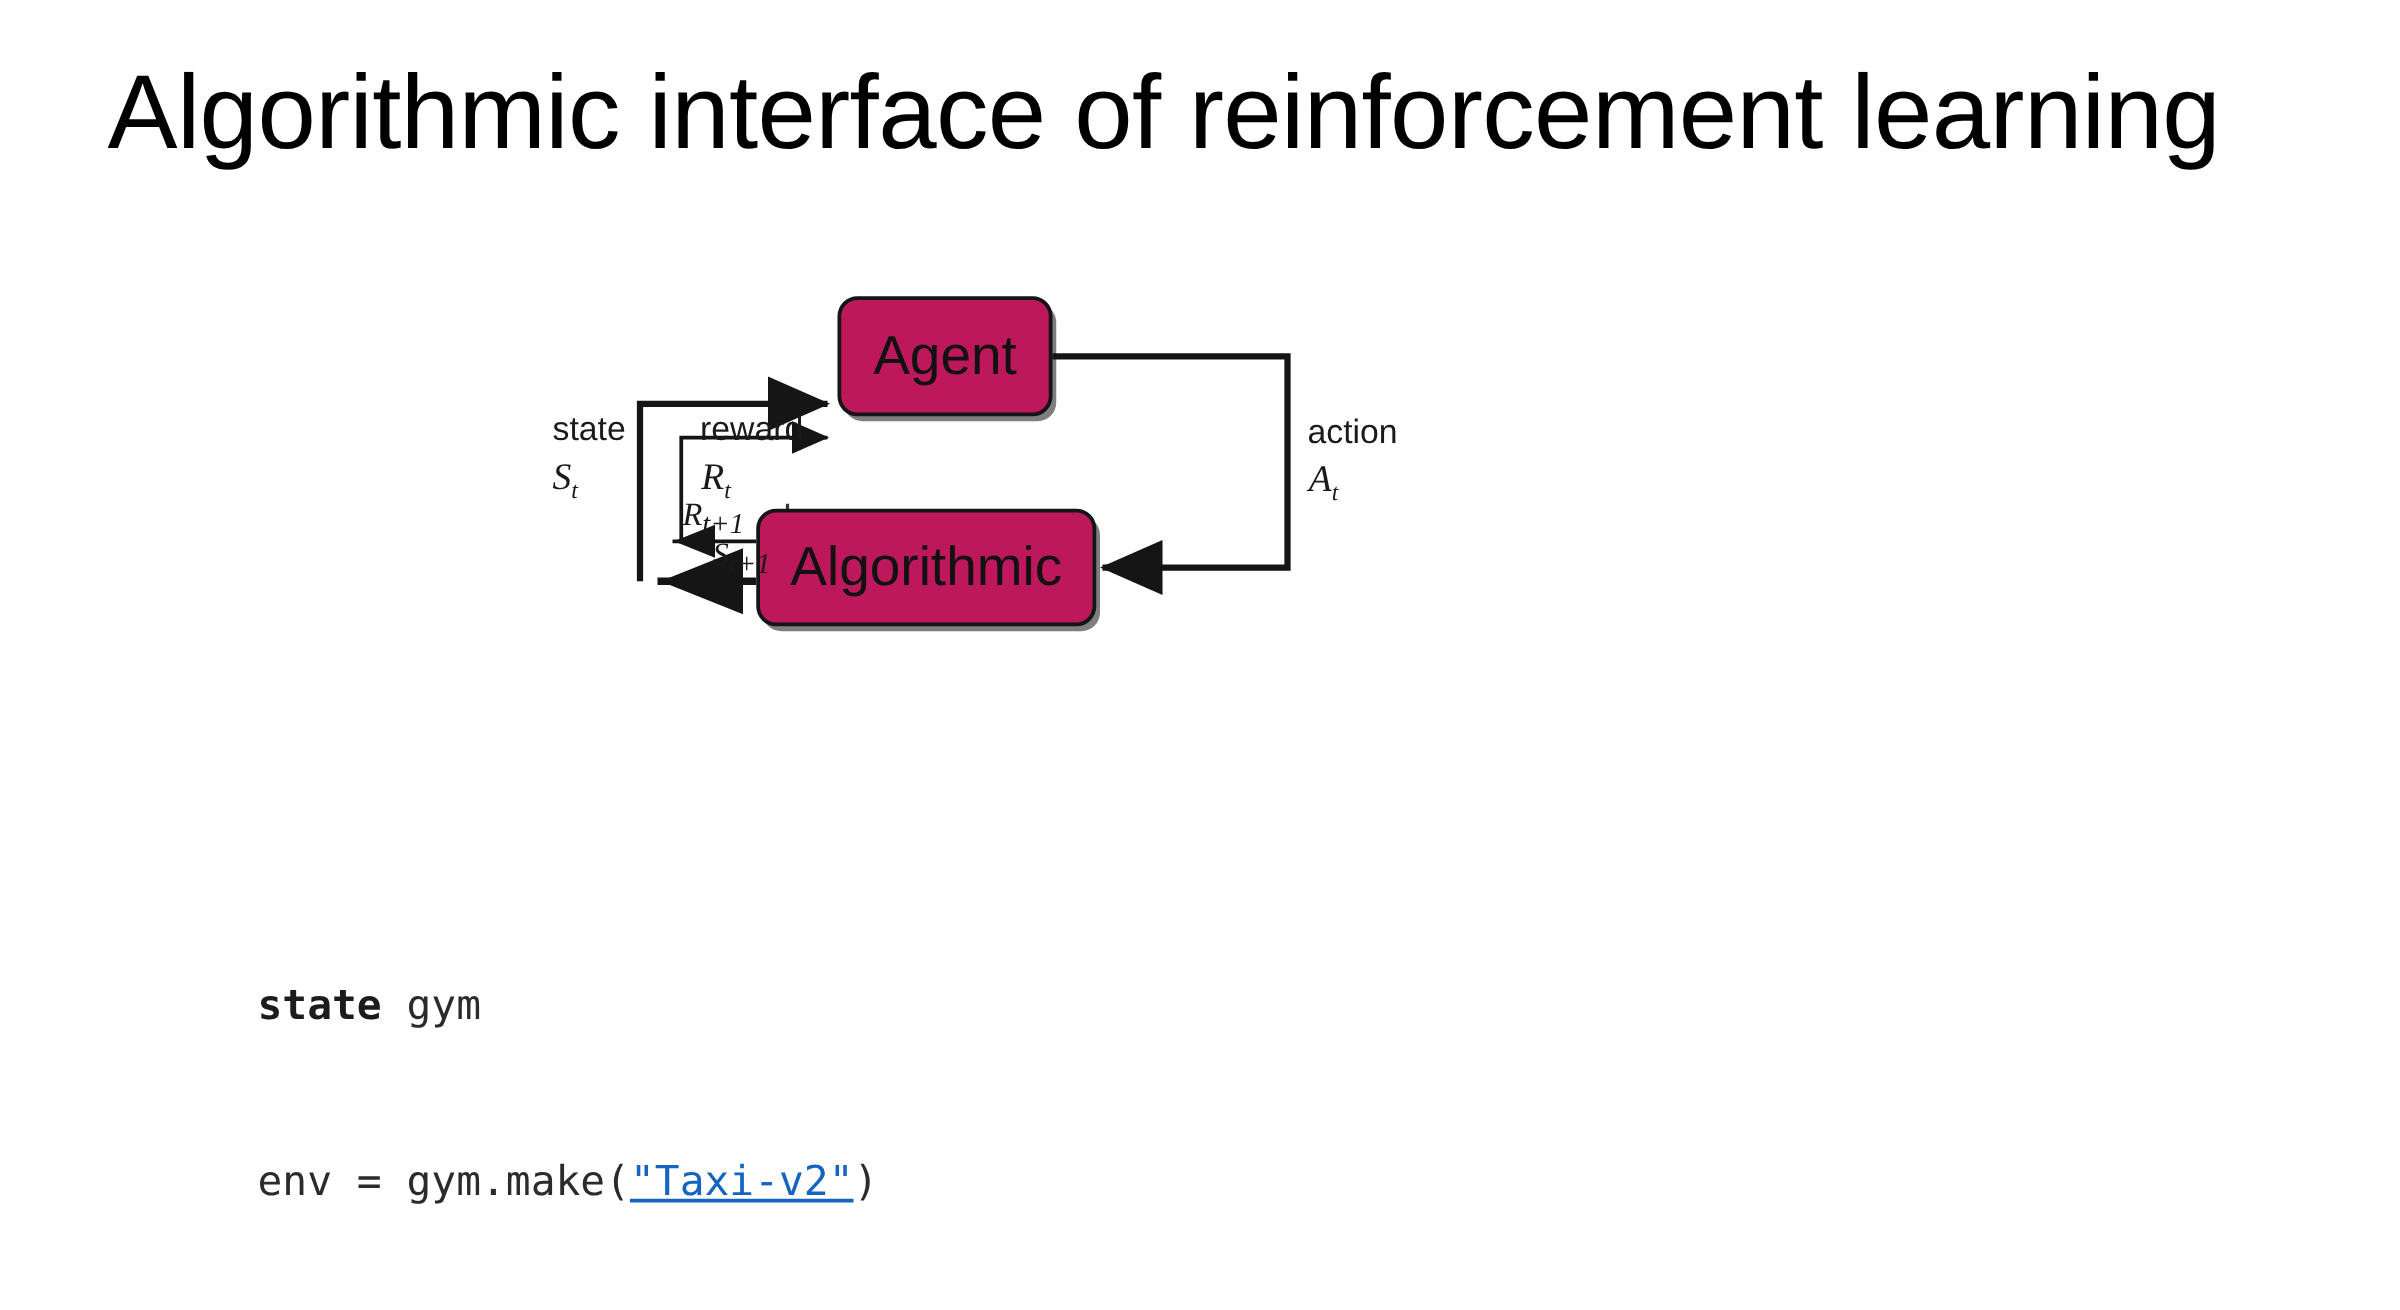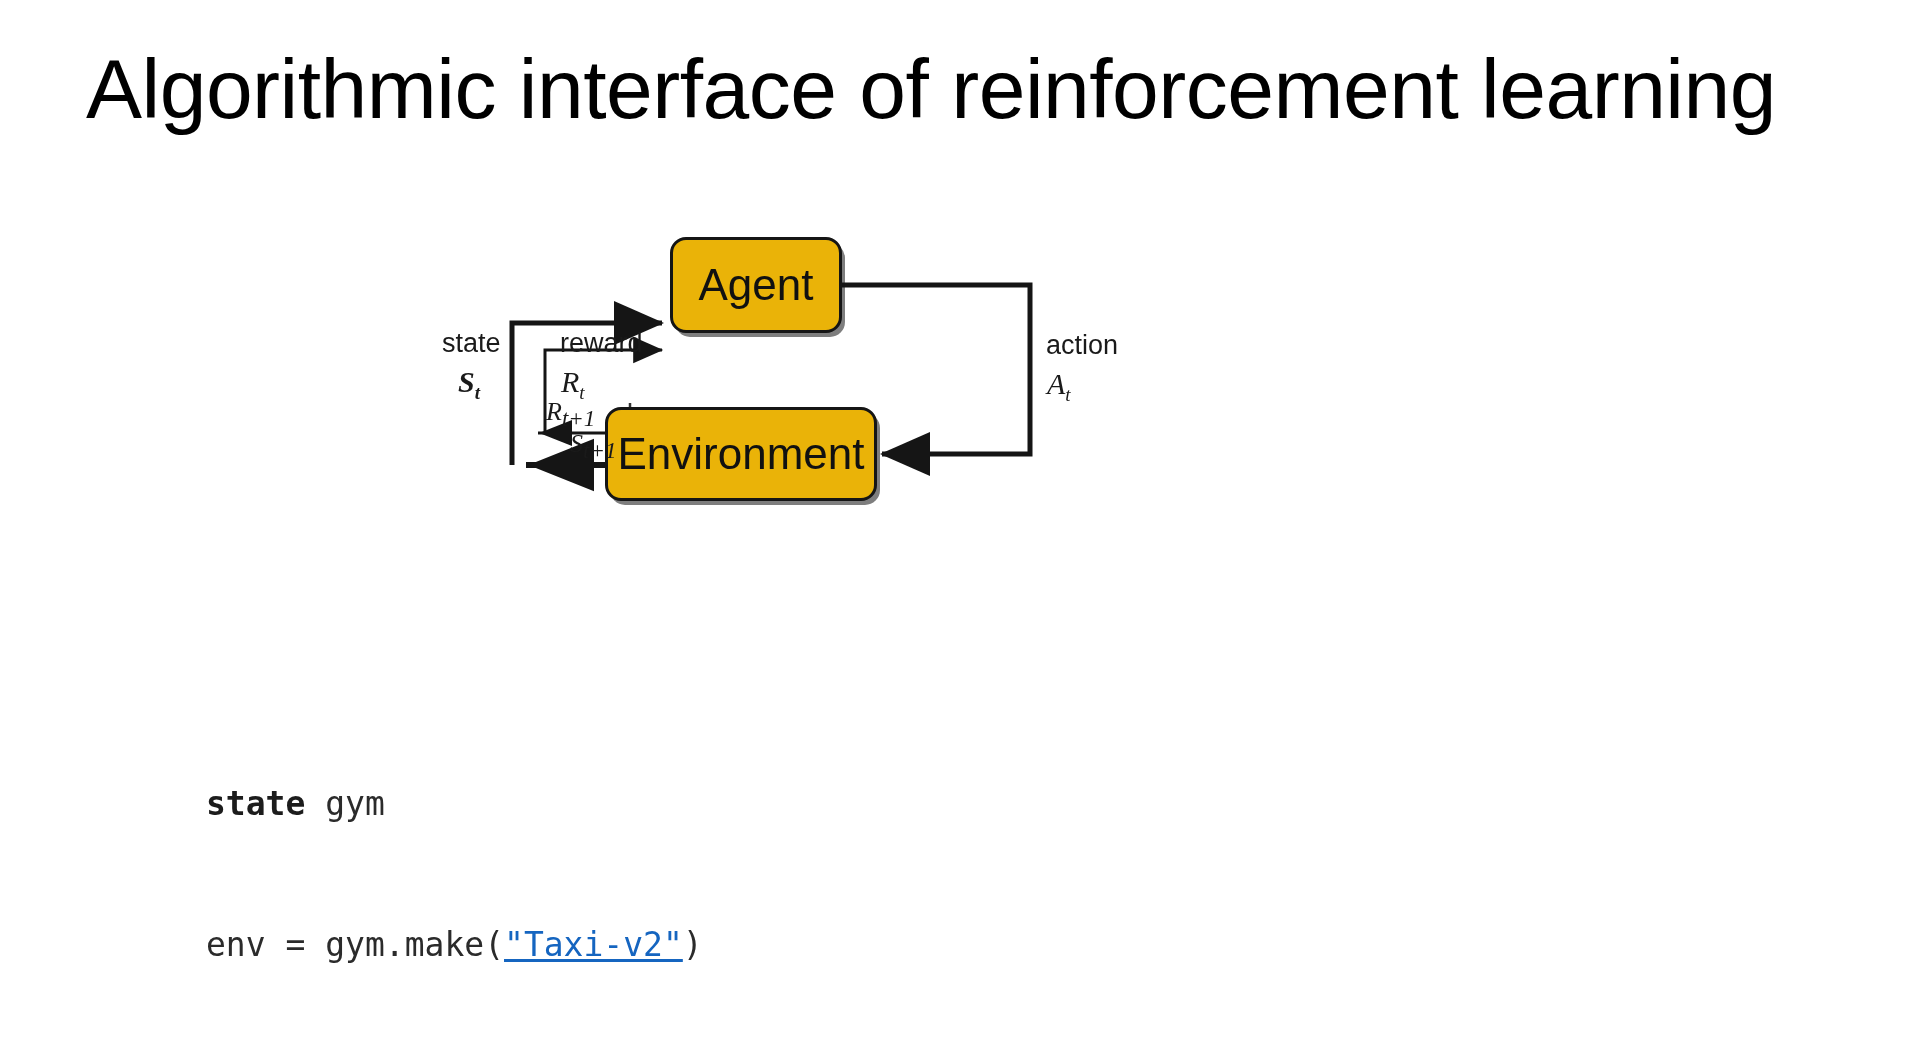--- a/index.html
+++ b/index.html
@@ -73,21 +73,21 @@
     font-size: 23px;
     vertical-align: sub;
   }
 
   
   .node {
     position: absolute;
     box-sizing: border-box;
     border: 3px solid #151515;
     border-radius: 16px;
-    background: #eab308;
+    background: #be185d;
     box-shadow: 4px 5px 0px -1px rgba(20,20,20,0.55);
     display: flex;
     align-items: center;
     justify-content: center;
     font-family: "Liberation Sans", sans-serif;
     color: #111111;
   }
   .node-agent {
     left: 240px;
     top: -18px;
@@ -163,25 +163,25 @@
     <g>
       <path d="M 412 30 L 600 30 L 600 199 L 452 199" fill="none" stroke="#151515" stroke-width="5" marker-end="url(#ah-big)"></path>
     </g>
   </svg>
 
   <div class="node node-agent">
     <span>Agent</span>
   </div>
 
   <div class="node node-env">
-    <span>Environment</span>
+    <span>Algorithmic</span>
   </div>
 
   <div class="dg-label" style="left: 12px; top: 73px;">state</div>
-  <div class="dg-math" style="left: 28px; top: 110px; font-weight: bold;"><span>S</span><span class="sub">t</span></div>
+  <div class="dg-math" style="left: 12px; top: 110px;"><span>S</span><span class="sub">t</span></div>
 
   <div class="dg-label" style="left: 130px; top: 73px;">reward</div>
   <div class="dg-math" style="left: 131px; top: 110px;"><span>R</span><span class="sub">t</span></div>
 
   <div class="dg-label" style="left: 616px; top: 75px;">action</div>
   <div class="dg-math" style="left: 617px; top: 112px;"><span>A</span><span class="sub">t</span></div>
 
   <div class="dg-math-sm" style="left: 116px; top: 142px;"><span>R</span><span class="sub">t+1</span></div>
   <div class="dg-math-sm" style="left: 104px; top: 174px; margin-left: 36px;"><span>S</span><span class="sub">t+1</span></div>
 </div>

